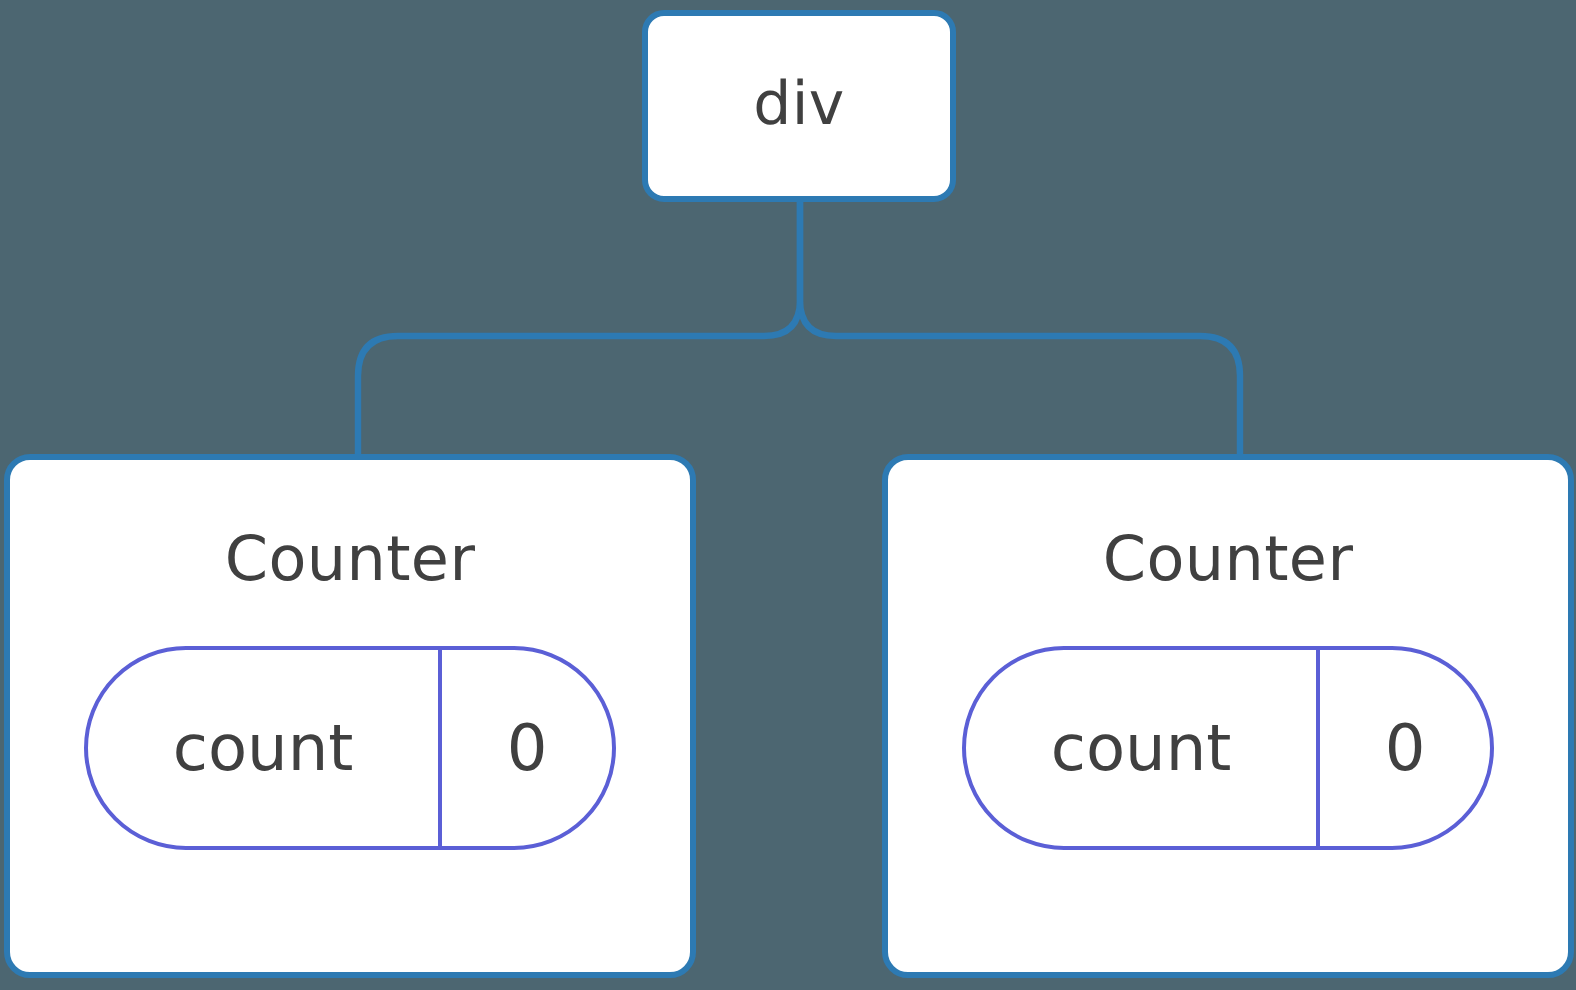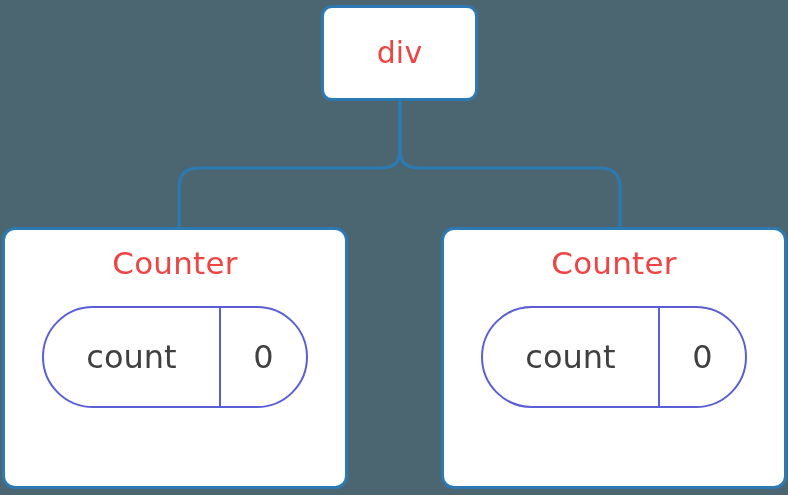--- a/index.html
+++ b/index.html
@@ -40,27 +40,27 @@
     height: 96px;
     border-radius: 11px;
     justify-content: center;
   }
   .node-child {
     top: 227px;
     width: 346px;
     height: 262px;
     border-radius: 13px;
     justify-content: flex-start;
-    padding-top: 18px;
+    padding-top: 35px;
   }
   .node-child-left  { left: 2px; }
   .node-child-right { left: 441px; }
 
   .node-title {
-    color: #ef4444;
+    color: #404040;
     font-size: 31px;
     font-weight: 400;
     letter-spacing: 0.2px;
     line-height: 1;
     white-space: nowrap;
   }
   .node-title-root { font-size: 30px; }
 
   .state-pill {
     margin-top: 27px;

